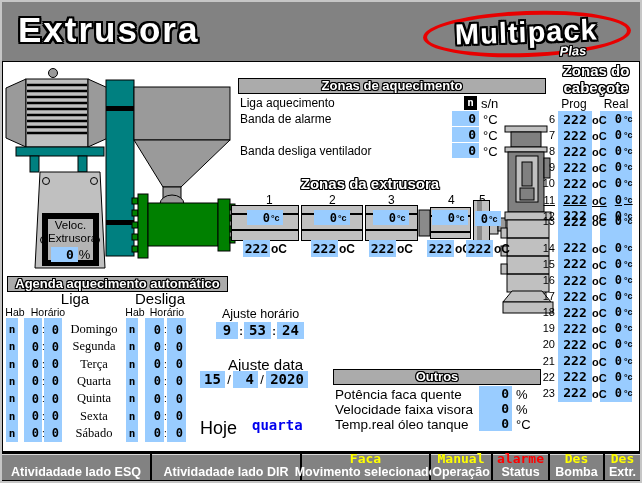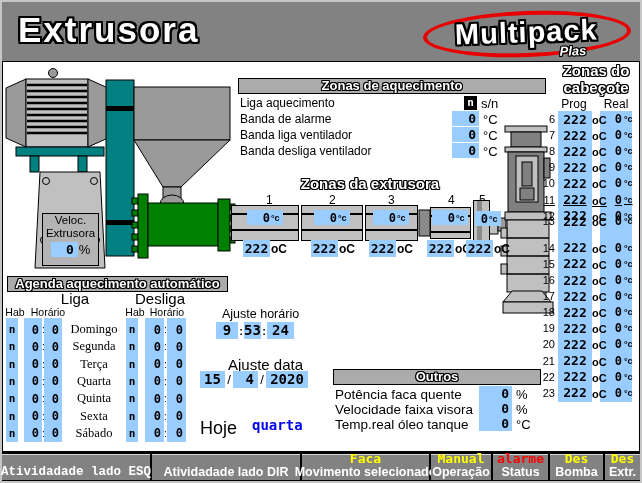--- a/index.html
+++ b/index.html
@@ -47,21 +47,21 @@
     background:linear-gradient(#c0c0c0 0 7px,#000 7px 9px,#c0c0c0 9px 23px,#000 23px 25px,#c0c0c0 25px)}
   .zone-flange{position:absolute;border:1px solid #000;
     background:linear-gradient(90deg,#c0c0c0 0 3px,#8a8a8a 3px 8px,#c0c0c0 8px)}
   .zone-box{position:absolute;height:15px;display:flex;align-items:center;background:#99ccff}
   .zb-val{flex:1;text-align:right;font-weight:bold;font-size:12px}
   .zb-unit{width:13px;font-size:9px;font-weight:bold;padding-left:1px}
   .reading{position:absolute;top:240px;height:17px;display:flex;align-items:center}
   .rd-val{width:27px;text-align:center;font-weight:bold;font-size:13px;line-height:17px}
   .rd-unit{font-weight:bold;font-size:12px;padding-left:1px;color:#000}
   
-  .vx{position:absolute;left:42px;top:213px;width:57px;height:53px;background:#b4b4b4;border:1px solid #000000;text-align:center}
+  .vx{position:absolute;left:42px;top:213px;width:57px;height:53px;background:#b4b4b4;border:6px solid #000000;text-align:center}
   .vx-l{font-size:11.5px;line-height:13px}
   .vx-row{display:flex;justify-content:center;margin-top:2px}
   .vx-val{width:27px;height:15px;text-align:right;padding-right:4px;font-size:13px;line-height:15px}
   .vx-unit{font-size:13px;padding-left:1px}
   
   .agenda{position:absolute;left:6px;top:318px;width:180px;height:126px}
   .ag-row{position:absolute;left:0;width:180px;height:15px;display:flex;align-items:center}
   .ag-hab{width:12px;text-align:center;font-size:11px;font-weight:bold}
   .ag-g1{width:6px}.ag-g2{width:7px}
   .ag-h{width:18px;text-align:right;padding-right:3px;font-size:12px;font-weight:bold}
@@ -190,21 +190,20 @@
         <span class="aq-label">Liga aquecimento</span>
         <span class="aq-bool mono">n</span>
         <span class="aq-bool-unit">s/n</span>
       </div>
       <div class="aq-row" style="top: 16px;">
         <span class="aq-label">Banda de alarme</span>
         <span class="aq-val fld">0</span>
         <span class="aq-unit">°C</span>
       </div>
       <div class="aq-row" style="top: 32px;">
-        <span class="aq-label">Banda liga ventilador</span>
         <span class="aq-val fld">0</span>
         <span class="aq-unit">°C</span>
       </div>
       <div class="aq-row" style="top: 48px;">
         <span class="aq-label">Banda desliga ventilador</span>
         <span class="aq-val fld">0</span>
         <span class="aq-unit">°C</span>
       </div>
     </div>
 
@@ -510,21 +509,21 @@
         <span class="ag-h2 mono">0</span>
         <span class="ag-c2"></span>
         <span class="ag-m2 mono">0</span>
       </div>
     </div>
 
   <div class="lbl" style="left:222px;top:307px;font-size:12.5px">Ajuste horário</div>
   <div class="time-row">
     <span class="tv fld" style="width:22px">9</span>
     <span class="tsep sep-colon"></span>
-    <span class="tv fld" style="width:17px">53</span>
+    <span class="tv fld" style="width:27px">53</span>
     <span class="tsep sep-colon"></span>
     <span class="tv fld" style="width:27px">24</span>
   </div>
   <div class="lbl" style="left:228px;top:356px;font-size:15px">Ajuste data</div>
   <div class="date-row">
     <span class="tv fld" style="width:25px">15</span>
     <span class="dsep sep-slash"></span>
     <span class="tv fld" style="width:25px;text-align:right;padding-right:4px">4</span>
     <span class="dsep sep-slash"></span>
     <span class="tv fld" style="width:42px">2020</span>
@@ -545,21 +544,21 @@
         <span class="ot-unit">%</span>
       </div>
       <div class="ot-row" style="top: 31.4px;">
         <span class="ot-label">Temp.real óleo tanque</span>
         <span class="ot-val fld">0</span>
         <span class="ot-unit">°C</span>
       </div>
     </div>
 
   <div class="ftr">
-      <div class="btn" style="left: 0px; width: 148px; font-family: Liberation Mono, monospace;">
+      <div class="btn" style="left: 0px; width: 148px;">
         <span class="l2">Atividadade lado ESQ</span>
       </div>
       <div class="btn" style="left: 150px; width: 148px;">
         <span class="l2">Atividadade lado DIR</span>
       </div>
       <div class="btn" style="left: 300px; width: 127px;">
         <span class="l1 st-yellow">Faca</span>
         <span class="l2">Movimento selecionado</span>
       </div>
       <div class="btn" style="left: 429px; width: 60px;">

